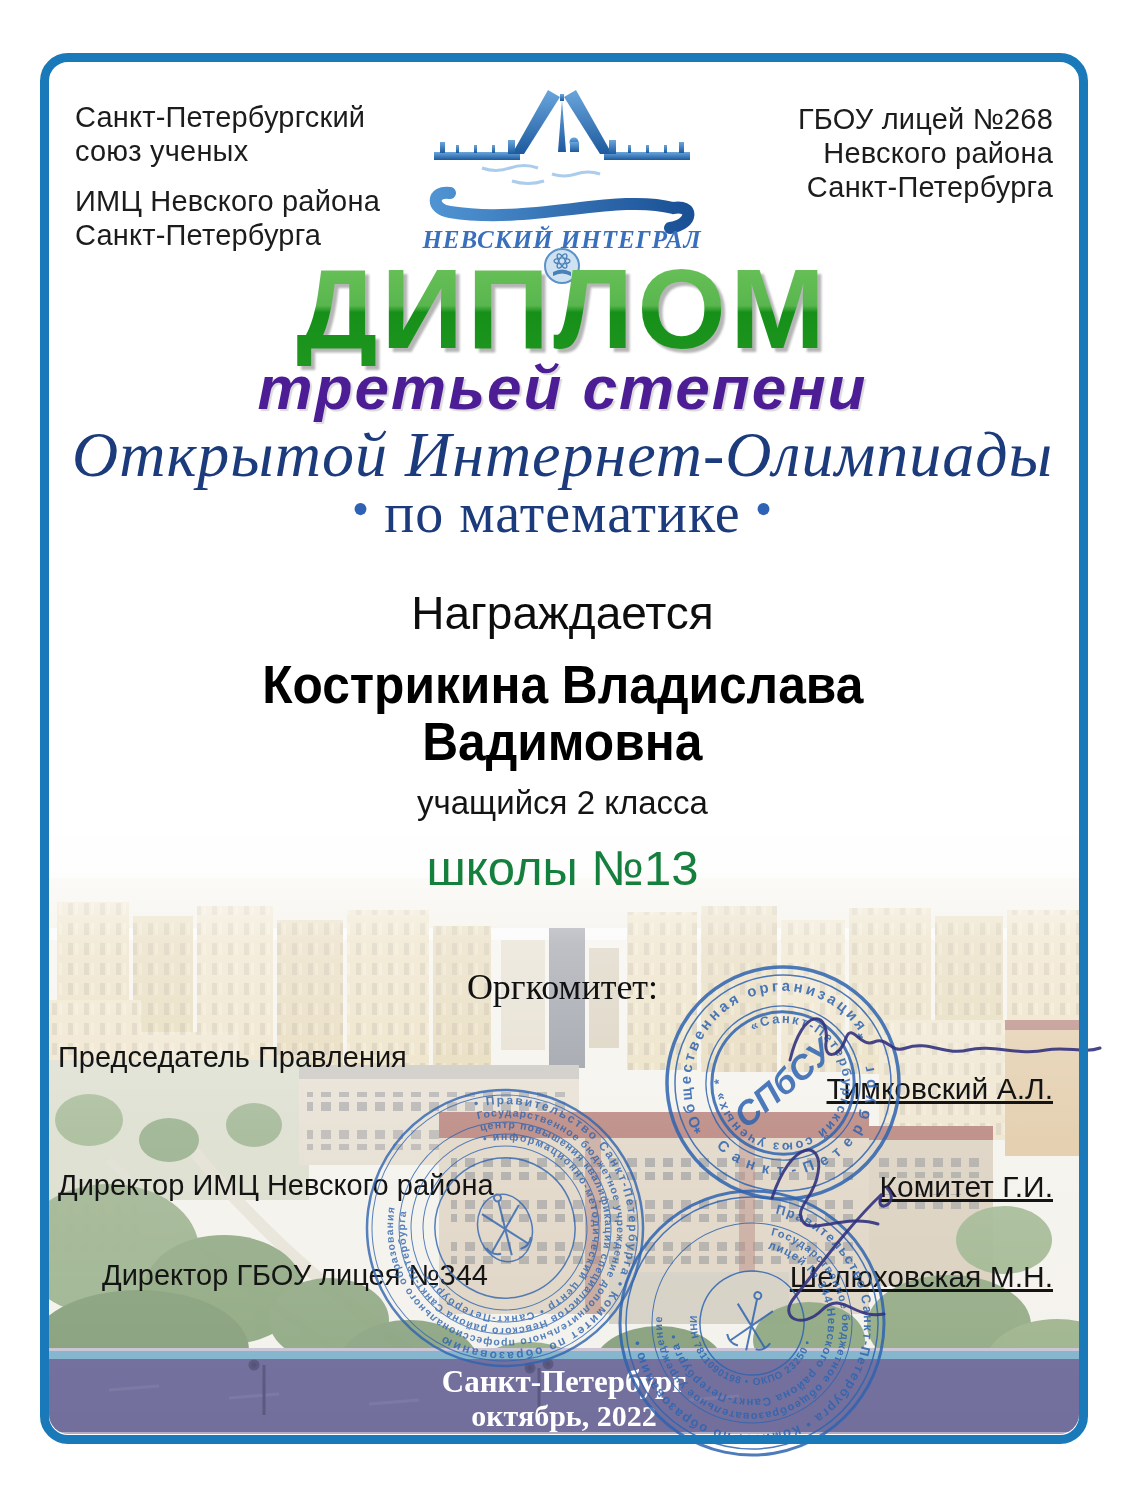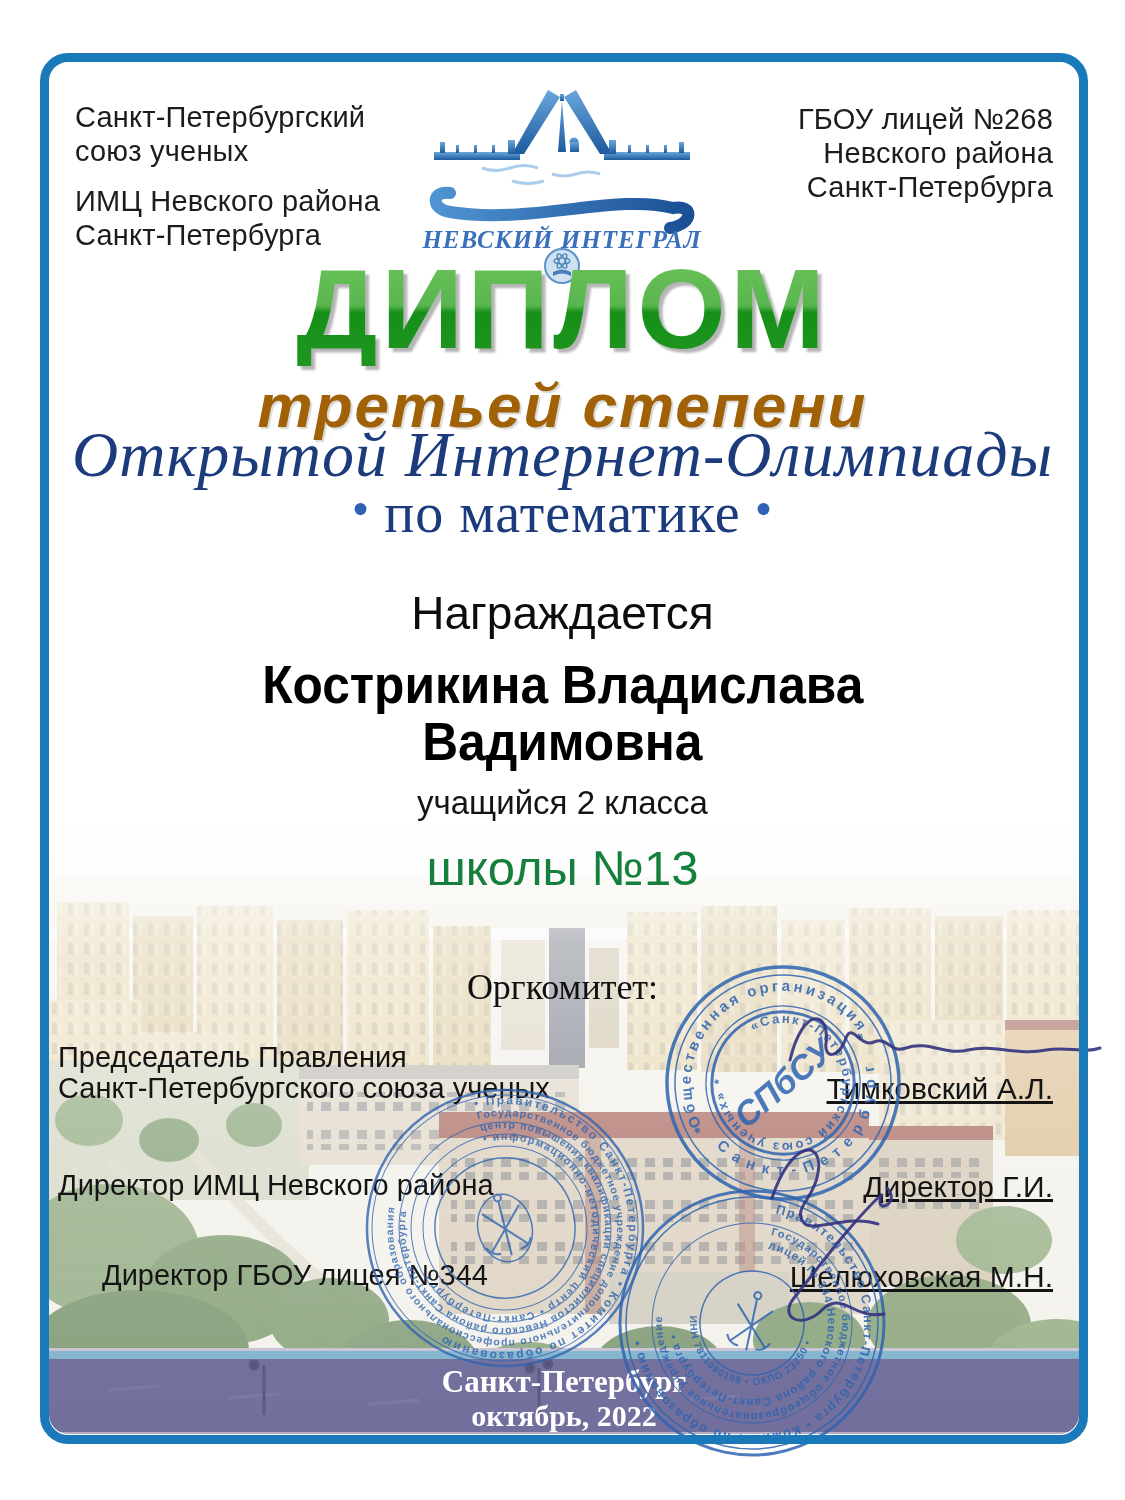--- a/index.html
+++ b/index.html
@@ -24,22 +24,22 @@
   .logo{left:412px;top:62px;width:300px;height:225px;z-index:2;}
   
   .centerline{left:0;right:0;text-align:center;z-index:2;}
   .diplom{
     top:252px;font-size:114px;font-weight:bold;letter-spacing:4px;line-height:1;
     background:linear-gradient(180deg,#6cc35a 0%,#59b64e 47%,#169019 53%,#1f9620 100%);
     -webkit-background-clip:text;background-clip:text;color:transparent;
     -webkit-text-fill-color:transparent;
     filter:drop-shadow(4px 4px 1px rgba(120,120,120,0.55));
   }
-  .degree{top:352px;font-size:62px;font-weight:bold;font-style:italic;color:#a16207;letter-spacing:2px;
-    text-shadow:2px 2px 1px rgba(150,150,150,0.35);margin-top:18px;}
+  .degree{top:352px;font-size:62px;font-weight:bold;font-style:italic;color:#4c1d95;letter-spacing:2px;
+    text-shadow:2px 2px 1px rgba(150,150,150,0.35);}
   .olymp1{top:418px;font-size:64px;font-style:italic;color:#1b3b7c;font-family:"Liberation Serif",serif;letter-spacing:1px;}
   .olymp2{top:480px;font-size:56px;color:#1b3b7c;font-family:"Liberation Serif",serif;letter-spacing:1px;}
   .olymp2 .dot{color:#2f62b5;font-size:50px;vertical-align:6px;padding:0 14px;}
   .awarded{top:586px;font-size:46px;color:#0d0d0d;}
   .winner{top:656px;font-size:54px;line-height:57px;font-weight:bold;color:#000;}
   .winner .squeeze{display:inline-block;transform:scaleX(0.92);transform-origin:center;}
   .detail1{top:784px;font-size:33px;color:#141414;}
   .detail2{top:840px;font-size:49px;color:#15803d;}
   .orgkom{top:966px;font-size:36px;color:#111;font-family:"Liberation Serif",serif;}
   
@@ -289,26 +289,25 @@
   <span class="squeeze">Кострикина Владислава</span><br>
   <span class="squeeze">Вадимовна</span>
 </div>
 <div class="abs centerline detail1">учащийся 2 класса</div>
 <div class="abs centerline detail2">школы №13</div>
 
 <div class="abs centerline orgkom">Оргкомитет:</div>
 
 <div class="abs sig-label row1l">
   <span>Председатель Правления</span><br>
-  <span>Санкт-Петербургского союза ученых</span>
 </div>
 <div class="abs sig-name row1n">Тимковский А.Л.</div>
 
 <div class="abs sig-label row2l">Директор ИМЦ Невского района</div>
-<div class="abs sig-name row2n">Директор Г.И.</div>
+<div class="abs sig-name row2n">Комитет Г.И.</div>
 
 <div class="abs sig-label row3l">Директор ГБОУ лицея №344</div>
 <div class="abs sig-name row3n">Шелюховская М.Н.</div>
 
 <svg class="abs stamp stampA" width="250" height="250" viewBox="0 0 250 250">
   <defs>
     <path id="pA1" d="M 33,125 A 92,92 0 0 1 217,125"></path>
     <path id="pA2" d="M 33,125 A 92,92 0 0 0 217,125"></path>
     <path id="pA3" d="M125,65 A60,60 0 1 1 125,185 A60,60 0 1 1 125,65"></path>
   </defs>

